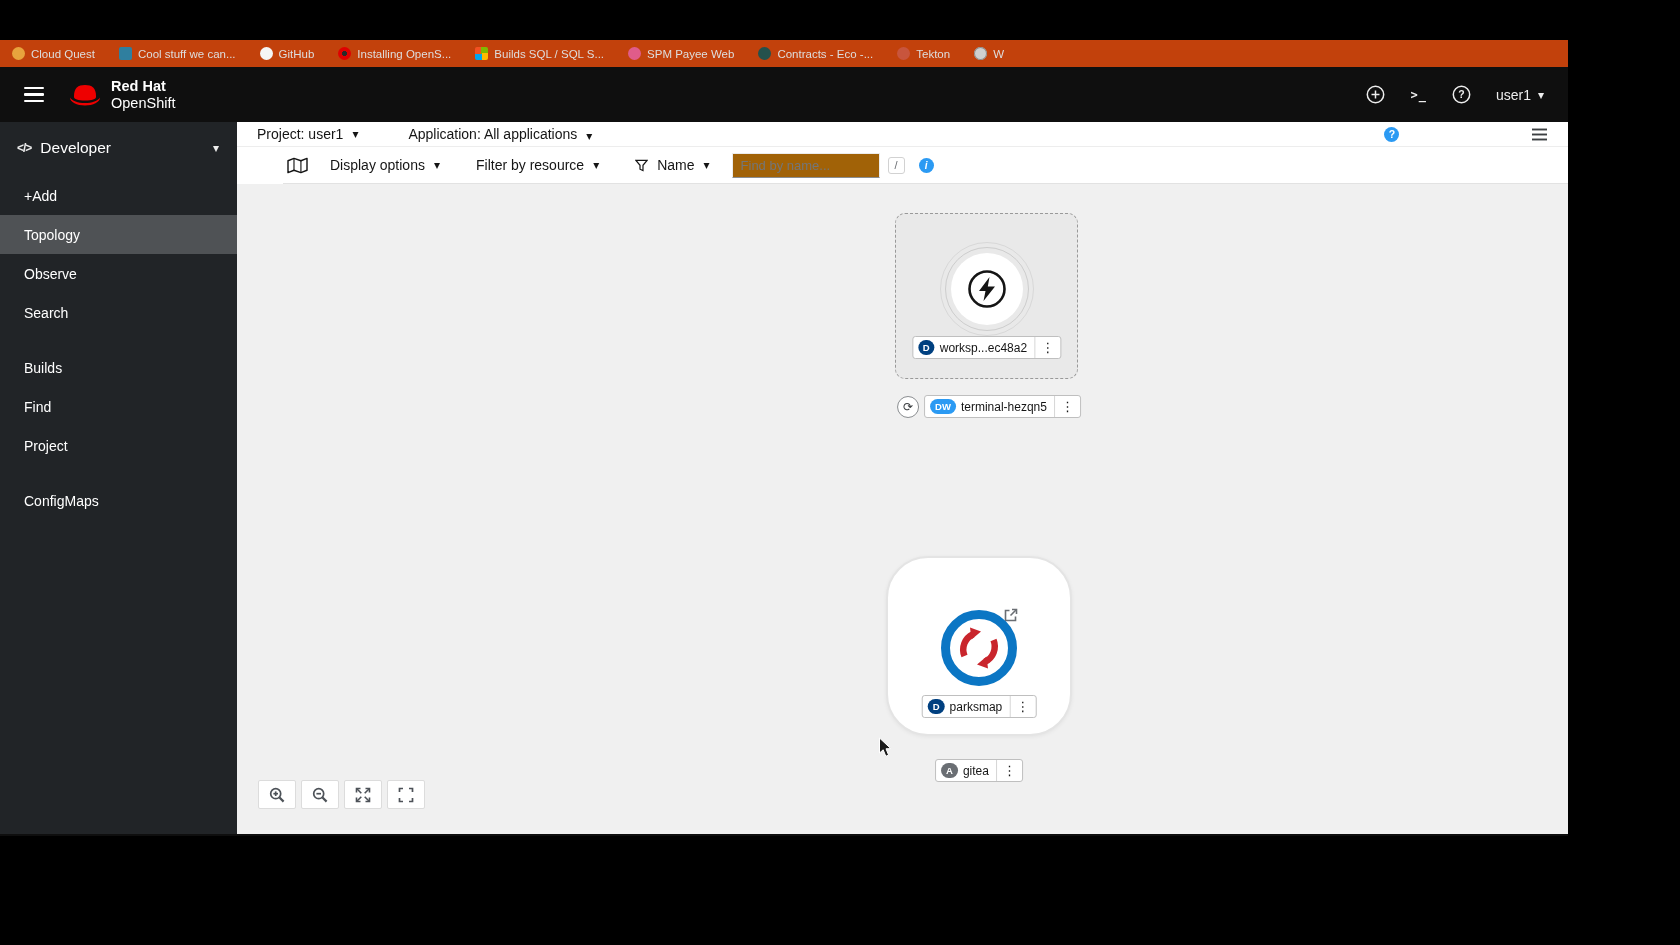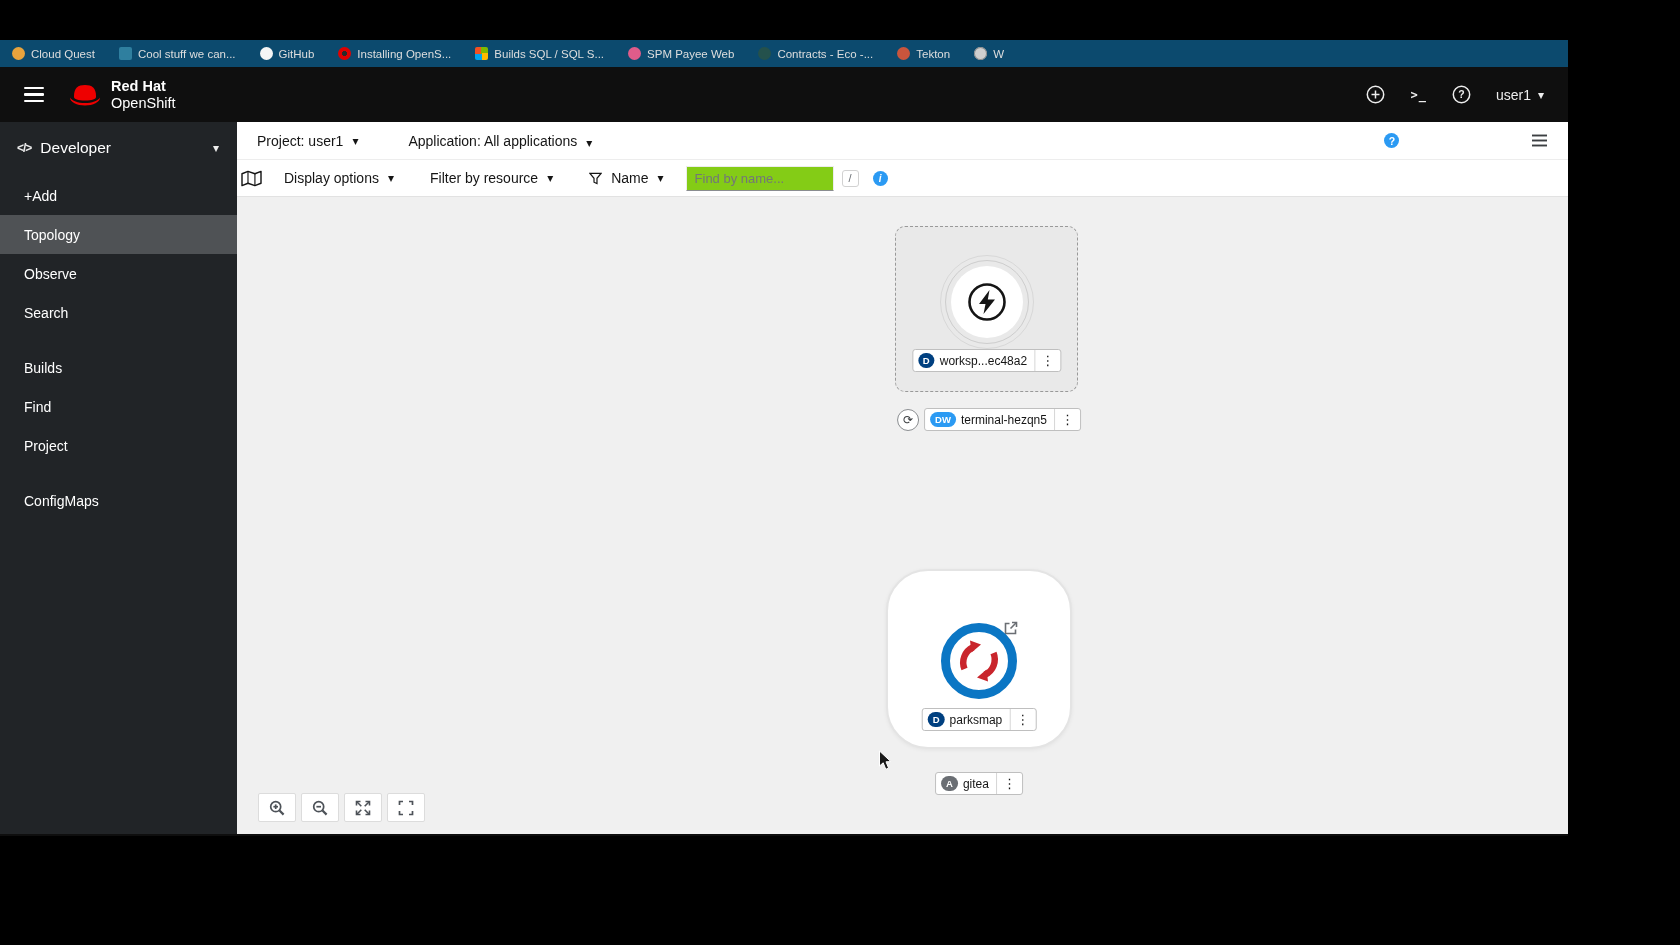--- a/index.html
+++ b/index.html
@@ -3,21 +3,21 @@
 <meta charset="utf-8">
 <title>Topology · Red Hat OpenShift</title>
 <style>
   * { margin:0; padding:0; box-sizing:border-box; }
   html,body { background:#000; }
   body { font-family:"Liberation Sans", sans-serif; }
   .screen { position:relative; width:1680px; height:945px; background:#000; overflow:hidden; }
   .viewport { position:absolute; left:0; top:40px; width:1568px; height:796px; background:#0e0e0e; }
 
   
-  .bookmarks { height:27px; background:#0c4a6e; display:flex; align-items:center; padding:0 12px; gap:24px; overflow:hidden; }
+  .bookmarks { height:27px; background:#c2410c; display:flex; align-items:center; padding:0 12px; gap:24px; overflow:hidden; }
   .bookmark { display:flex; align-items:center; gap:6px; color:#dedede; font-size:11.5px; white-space:nowrap; cursor:pointer; }
   .bm-icon { width:13px; height:13px; flex:none; border-radius:50%; }
   .bm-cloudquest { background:#e8a33d; }
   .bm-window { background:#2f7f9f; border-radius:2px; }
   .bm-github { background:#f5f5f5; }
   .bm-openshift { background:radial-gradient(circle at 50% 50%, #2a2a2a 0 2.6px, #e00000 2.7px); }
   .bm-azure { border-radius:2px; background:conic-gradient(#7fba00 0 25%, #ffb900 0 50%, #00a4ef 0 75%, #f25022 0 100%); }
   .bm-spm { background:#e05c8a; }
   .bm-contracts { background:#24514c; }
   .bm-tekton { background:#c8553d; }
@@ -44,35 +44,35 @@
   .persp-icon { font-size:12px; color:#ededed; font-weight:bold; letter-spacing:-1px; }
   .persp-caret { margin-left:auto; }
   .nav-group { padding:4px 0; }
   .nav-group + .nav-group { margin-top:8px; }
   .nav-item { height:39px; display:flex; align-items:center; padding:0 24px; color:#fff; font-size:14px; cursor:pointer; }
   .nav-item.selected { background:#4f5255; }
 
   .main { flex:1; display:flex; flex-direction:column; min-width:0; }
 
   
-  .context-bar { height:38px; background:#fff; border-bottom:1px solid #ededed; display:flex; align-items:center; padding:0 20px; flex:none; }
+  .context-bar { height:25px; background:#fff; border-bottom:1px solid #ededed; display:flex; align-items:center; padding:0 20px; flex:none; }
   .dropdown { display:flex; align-items:center; gap:9px; font-size:14px; color:#151515; cursor:pointer; white-space:nowrap; }
   .dd-gap { margin-left:50px;align-items:flex-end; }
   .ctx-right { margin-left:auto; display:flex; align-items:center; gap:10px; }
   .help-circle { width:15px; height:15px; border-radius:50%; background:#2b9af3; color:#fff; font-size:10.5px; font-weight:bold; display:flex; align-items:center; justify-content:center; }
   .link { color:#0066cc; font-size:13.5px; cursor:pointer;margin-top:48px; }
   .listview-btn { margin-left:24px; cursor:pointer; display:flex; }
 
   
-  .filter-bar { height:37px; background:#fff; border-bottom:1px solid #e2e2e2; display:flex; align-items:center; padding:0 4px; flex:none; }
+  .filter-bar { height:37px; background:#fff; border-bottom:1px solid #e2e2e2; display:flex; align-items:center; padding:0 4px; flex:none;margin-left:46px; }
   .fb-item { display:flex; align-items:center; gap:9px; font-size:14px; color:#151515; cursor:pointer; white-space:nowrap; }
   .map-btn { margin-right:22px; display:flex; cursor:pointer; }
   .fb-sep { margin-left:36px; }
   .find-wrap { margin-left:22px; display:flex; align-items:center; gap:8px; }
-  .find-input { width:148px; height:25px; border:1px solid #ececec; border-bottom:1px solid #8a8d90; background:#84cc16; font-size:13px; color:#151515; padding:0 8px; font-family:"Liberation Sans", sans-serif; }
+  .find-input { width:148px; height:25px; border:1px solid #ececec; border-bottom:1px solid #8a8d90; background:#a16207; font-size:13px; color:#151515; padding:0 8px; font-family:"Liberation Sans", sans-serif; }
   .find-input::placeholder { color:#737679; opacity:1; }
   .kbd { min-width:17px; height:17px; border:1px solid #d2d2d2; border-radius:3px; font-size:11px; color:#6a6e73; display:flex; align-items:center; justify-content:center; padding:0 3px; background:#fff; }
   .info-circle { width:15px; height:15px; border-radius:50%; background:#2b9af3; color:#fff; font-size:10px; font-weight:bold; font-style:italic; display:flex; align-items:center; justify-content:center; margin-left:14px; cursor:pointer; }
 
   
   .canvas { position:relative; flex:1; background:#f0f0f0; overflow:hidden; }
 
   .ws-group { position:absolute; left:658px; top:29px; width:183px; height:166px; border:1.5px dashed #999; border-radius:10px; background:#e9e9e9; cursor:pointer; }
   .ring { position:absolute; border-radius:50%; border:1px solid #cdcdcd; left:50%; top:75px; transform:translate(-50%,-50%); }
   .ring1 { width:84px; height:84px; }

